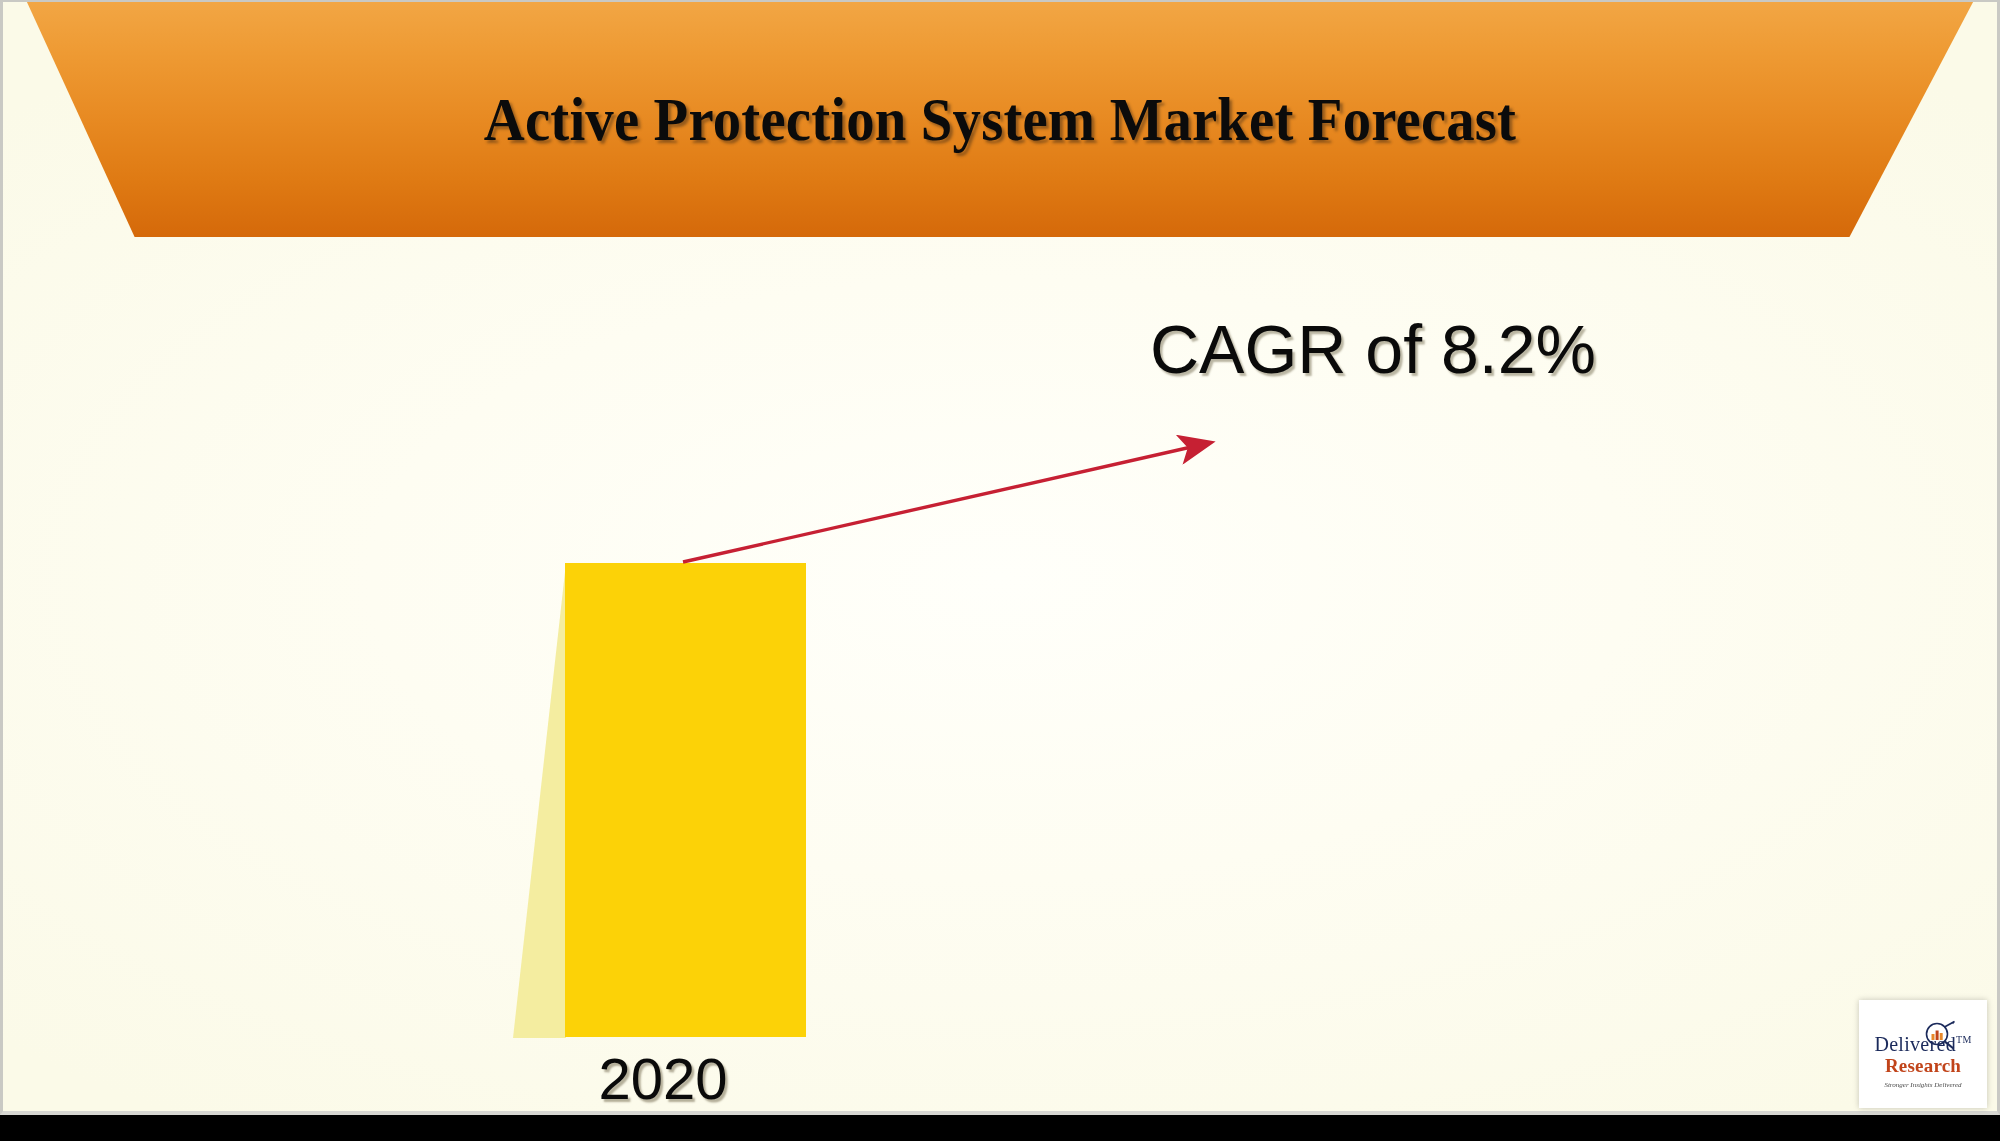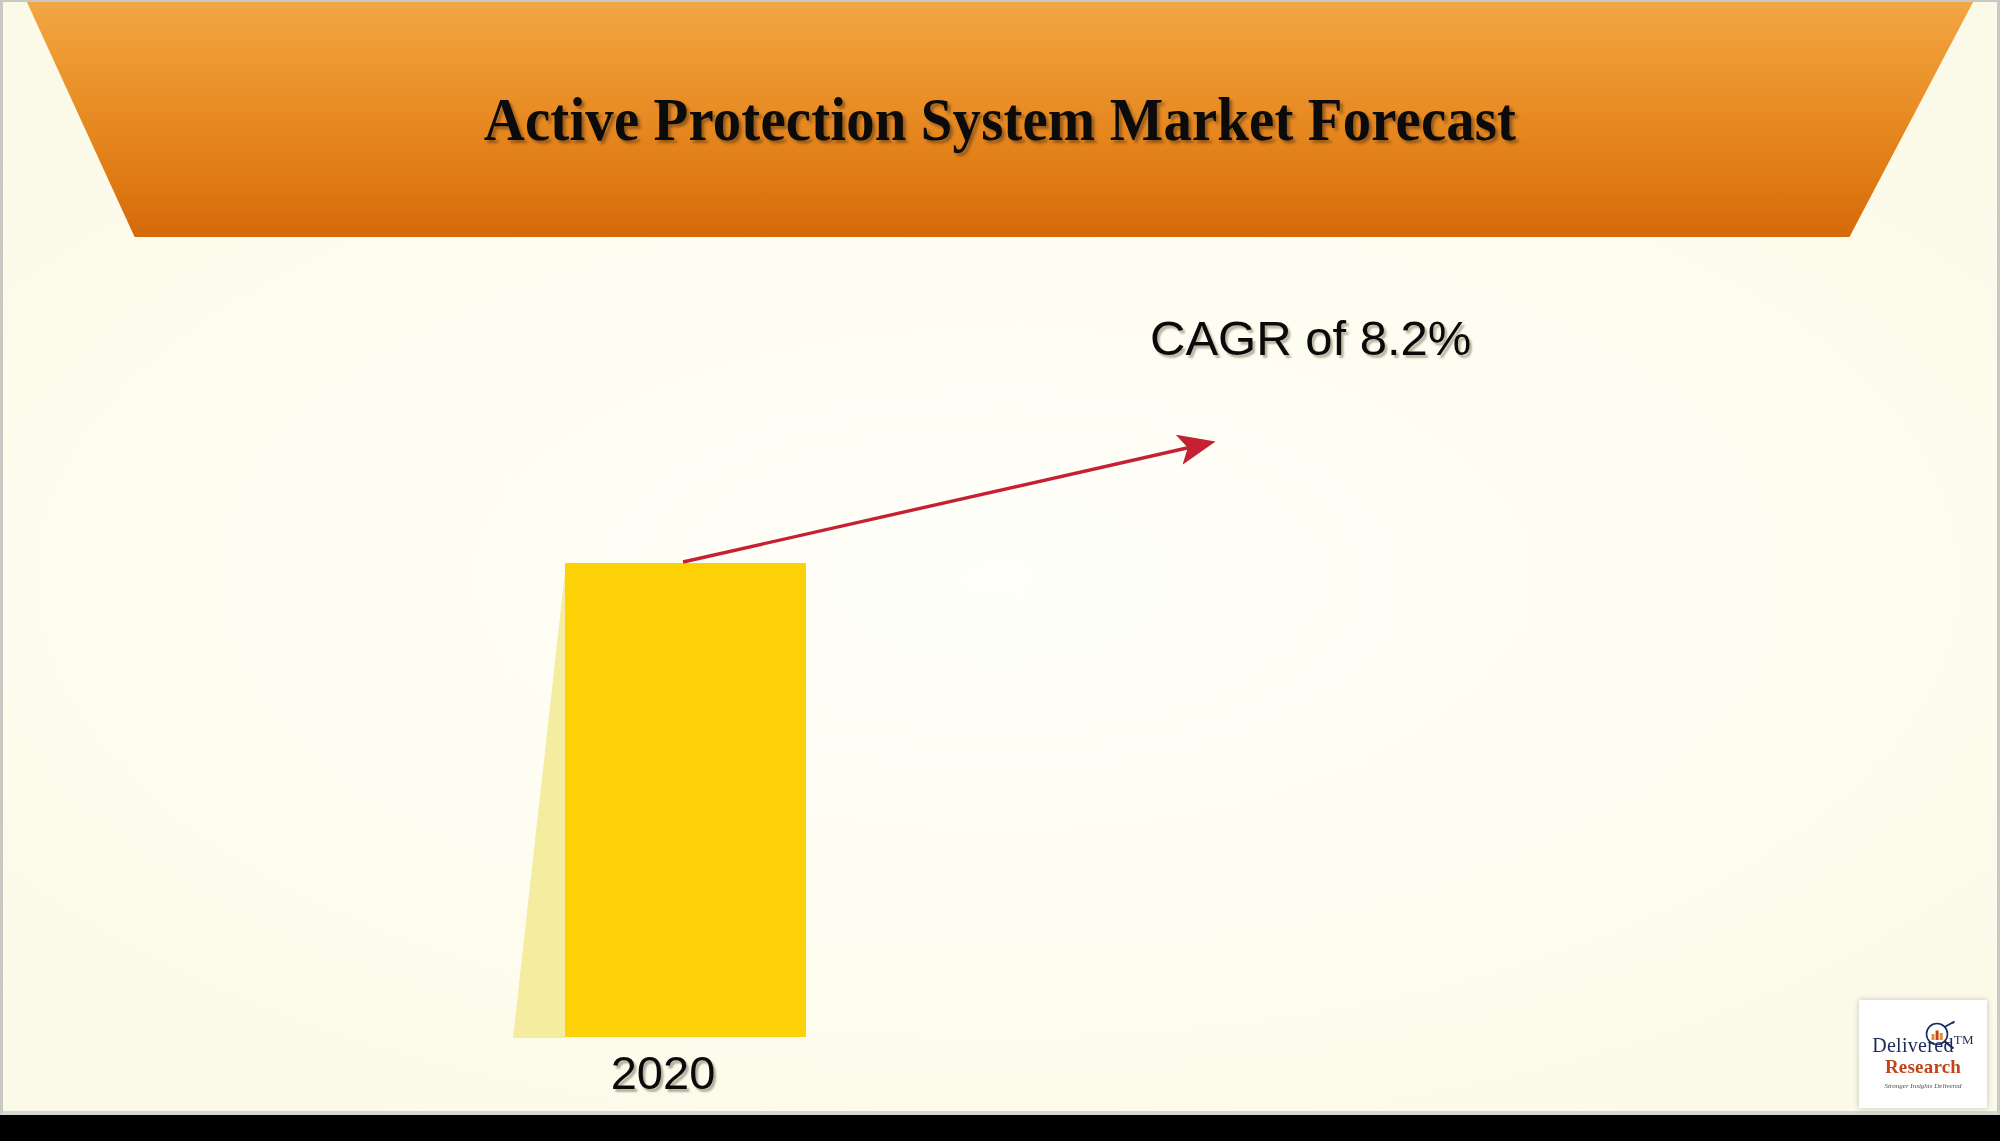--- a/index.html
+++ b/index.html
@@ -110,33 +110,33 @@
     background: #F4EDA0;
   }
   .bar-front {
     position: absolute;
     background: #FCD207;
   }
   .bar-label {
     position: absolute;
     text-align: center;
     font-family: "Liberation Sans", sans-serif;
-    font-size: 47px;
+    font-size: 58px;
     color: #0A0A0A;
     text-shadow: 2.5px 2.5px 2px rgba(90,80,50,0.45);
     white-space: nowrap;
   }
 
   
   .cagr-label {
     position: absolute;
     left: 1150px;
     top: 310px;
     font-family: "Liberation Sans", sans-serif;
-    font-size: 49px;
+    font-size: 68px;
     color: #0A0A0A;
     text-shadow: 2.5px 2.5px 2px rgba(90,80,50,0.42);
     white-space: nowrap;
   }
 
   .arrow-svg {
     position: absolute;
     left: 0;
     top: 0;
     width: 2000px;
@@ -172,21 +172,21 @@
   .logo-word {
     position: relative;
     font-family: "Liberation Serif", serif;
     font-size: 20px;
     color: #1B2A5B;
     letter-spacing: 0.3px;
     margin-top: 14px;
     white-space: nowrap;
   }
   .logo-tm {
-    font-size: 13px;
+    font-size: 10px;
     vertical-align: super;
     color: #1B2A5B;
   }
   .logo-research {
     font-family: "Liberation Serif", serif;
     font-weight: bold;
     font-size: 19px;
     color: #C1441A;
     letter-spacing: 0.2px;
     margin-top: -1px;

